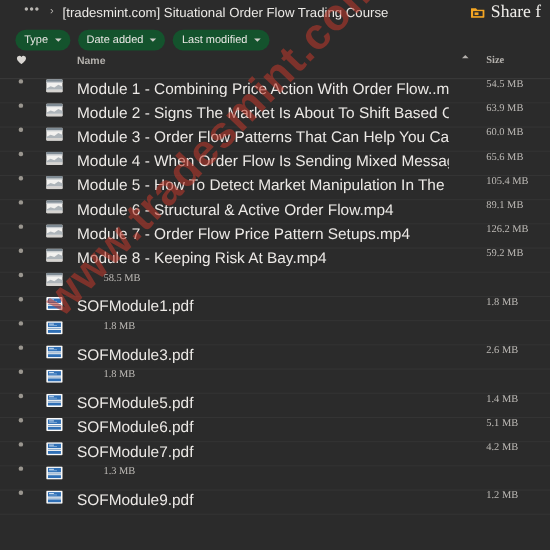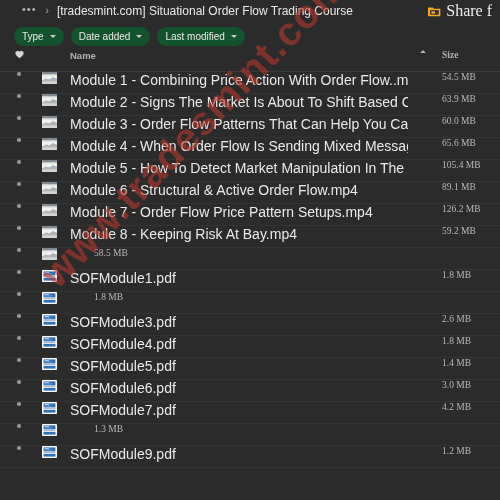--- a/index.html
+++ b/index.html
@@ -465,21 +465,20 @@
         <div class="c-icon">
   <svg class="thumb" viewBox="0 0 15 12">
     <rect x="0" y="0" width="15" height="12" fill="#fbfbfa"></rect>
     <rect x="1.6" y="1.4" width="11.8" height="4" fill="#2f6fb5"></rect>
     <rect x="2.6" y="2.2" width="4.4" height="0.9" fill="#cfe0f2"></rect>
     <rect x="2.6" y="3.6" width="7.2" height="0.7" fill="#8fb6dd"></rect>
     <rect x="1.6" y="6.4" width="11.8" height="0.8" fill="#6f94bb"></rect>
     <rect x="1.6" y="8" width="11.8" height="2.6" fill="#2f6fb5"></rect>
   </svg>
         </div>
-        <div class="c-name">SOFModule4.pdf</div>
         <div class="c-sort"></div>
         <div class="c-size">1.8 MB</div>
       </div>
       <div class="row">
         <div class="c-mark">
           <span class="dot"></span>
         </div>
         <div class="c-icon">
   <svg class="thumb" viewBox="0 0 15 12">
     <rect x="0" y="0" width="15" height="12" fill="#fbfbfa"></rect>
@@ -503,21 +502,21 @@
     <rect x="0" y="0" width="15" height="12" fill="#fbfbfa"></rect>
     <rect x="1.6" y="1.4" width="11.8" height="4" fill="#2f6fb5"></rect>
     <rect x="2.6" y="2.2" width="4.4" height="0.9" fill="#cfe0f2"></rect>
     <rect x="2.6" y="3.6" width="7.2" height="0.7" fill="#8fb6dd"></rect>
     <rect x="1.6" y="6.4" width="11.8" height="0.8" fill="#6f94bb"></rect>
     <rect x="1.6" y="8" width="11.8" height="2.6" fill="#2f6fb5"></rect>
   </svg>
         </div>
         <div class="c-name">SOFModule6.pdf</div>
         <div class="c-sort"></div>
-        <div class="c-size">3.0 MB</div>
+        <div class="c-size">5.1 MB</div>
       </div>
       <div class="row">
         <div class="c-mark">
           <span class="dot"></span>
         </div>
         <div class="c-icon">
   <svg class="thumb" viewBox="0 0 15 12">
     <rect x="0" y="0" width="15" height="12" fill="#fbfbfa"></rect>
     <rect x="1.6" y="1.4" width="11.8" height="4" fill="#2f6fb5"></rect>
     <rect x="2.6" y="2.2" width="4.4" height="0.9" fill="#cfe0f2"></rect>

